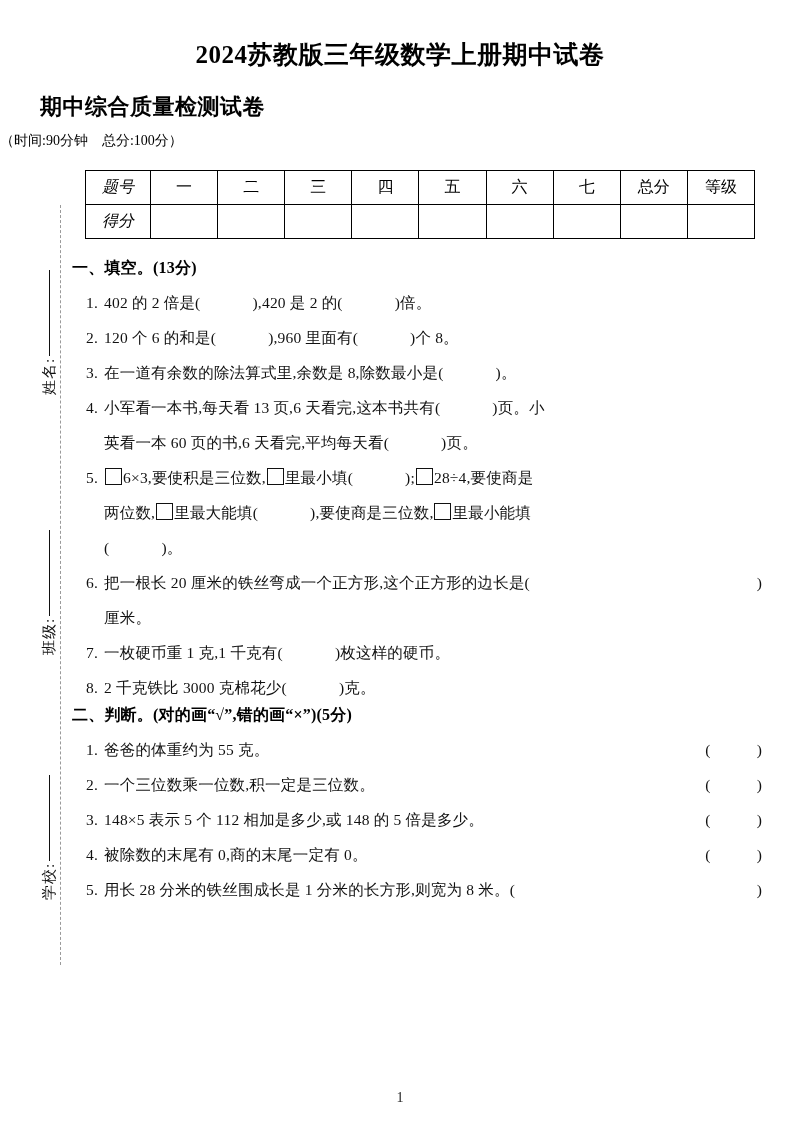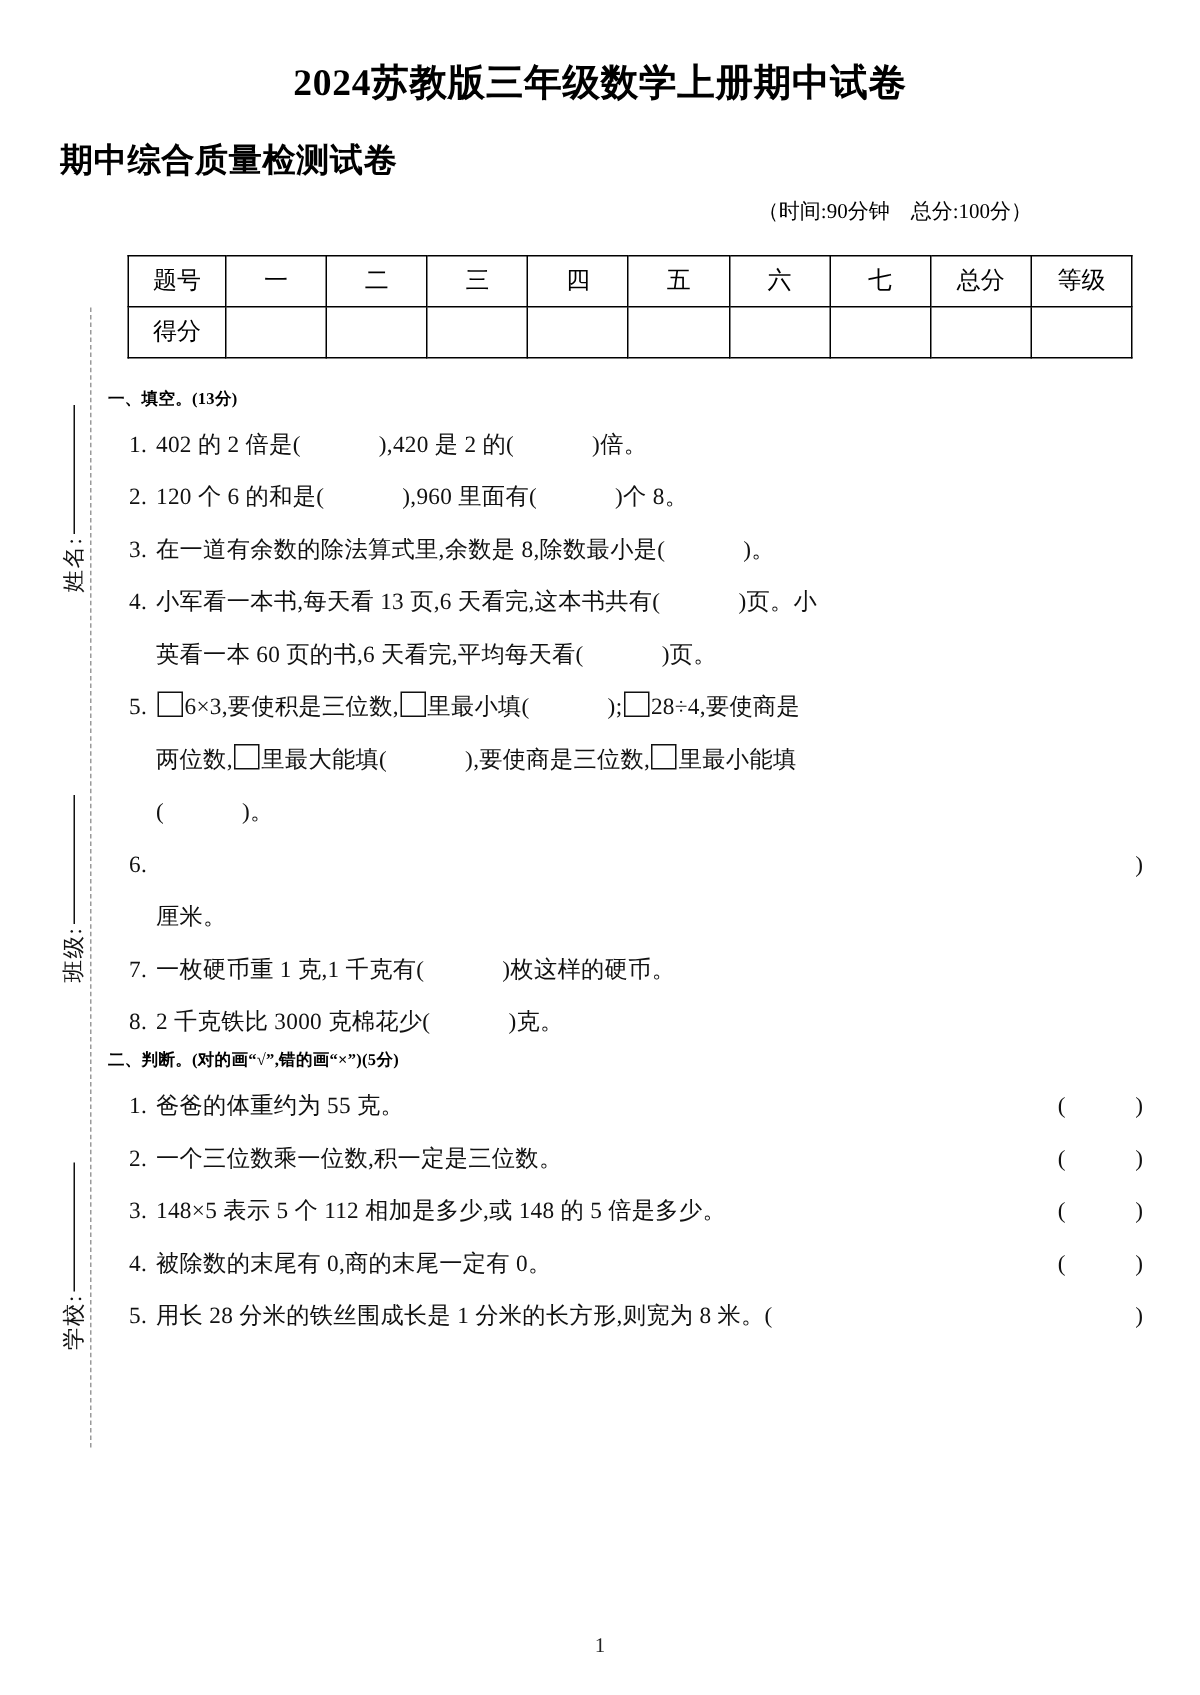--- a/index.html
+++ b/index.html
@@ -72,21 +72,21 @@
     font-weight: bold;
     font-size: 22px;
     letter-spacing: 0.5px;
     color: #000;
     padding-left: 40px;
   }
   #exam-meta {
     position: absolute;
     left: 0; top: 132px;
     width: 688px;
-    text-align: right;
+    text-align: left;
     font-size: 14px;
     color: #000;
   }
 
   
   #score-table {
     position: absolute;
     left: 85px; top: 170px;
     width: 670px;
     border-collapse: collapse;
@@ -94,30 +94,30 @@
   }
   #score-table td {
     border: 1.4px solid #000;
     height: 33px;
     text-align: center;
     vertical-align: middle;
     font-size: 16px;
     color: #000;
     padding: 0;
   }
-  #score-table td.head-cell { width: 64px; }
+  #score-table td.head-cell { width: 64px; font-style: italic; }
 
   
   #content {
     position: absolute;
     left: 72px; top: 258px;
     width: 690px;
   }
   .section-head {
-    font-size: 11px;
+    font-size: 16px;
     font-weight: bold;
     color: #000;
     margin: 0 0 6px 0;
     letter-spacing: 0.2px;
   }
 
   .q {
     position: relative;
     padding-left: 32px;
     font-size: 15.5px;
@@ -234,21 +234,21 @@
     <span class="body"><span>小军看一本书,每天看 13 页,6 天看完,这本书共有(</span><span class="gap"></span><span>)页。小</span><br><span>英看一本 60 页的书,6 天看完,平均每天看(</span><span class="gap"></span><span>)页。</span></span>
   </div>
 
   <div class="q">
     <span class="num">5.</span>
     <span class="body"><span class="box"></span><span>6×3,要使积是三位数,</span><span class="box"></span><span>里最小填(</span><span class="gap"></span><span>);</span><span class="box"></span><span>28÷4,要使商是</span><br><span>两位数,</span><span class="box"></span><span>里最大能填(</span><span class="gap"></span><span>),要使商是三位数,</span><span class="box"></span><span>里最小能填</span><br><span>(</span><span class="gap"></span><span>)。</span></span>
   </div>
 
   <div class="q">
     <span class="num">6.</span>
-    <span class="body judge-line"><span class="paren">)</span><br><span>厘米。</span></span>
+    <span class="body judge-line"><span>把一根长 20 厘米的铁丝弯成一个正方形,这个正方形的边长是(</span><span class="paren">)</span><br><span>厘米。</span></span>
   </div>
 
   <div class="q">
     <span class="num">7.</span>
     <span class="body"><span>一枚硬币重 1 克,1 千克有(</span><span class="gap"></span><span>)枚这样的硬币。</span></span>
   </div>
 
   <div class="q">
     <span class="num">8.</span>
     <span class="body"><span>2 千克铁比 3000 克棉花少(</span><span class="gap"></span><span>)克。</span></span>

